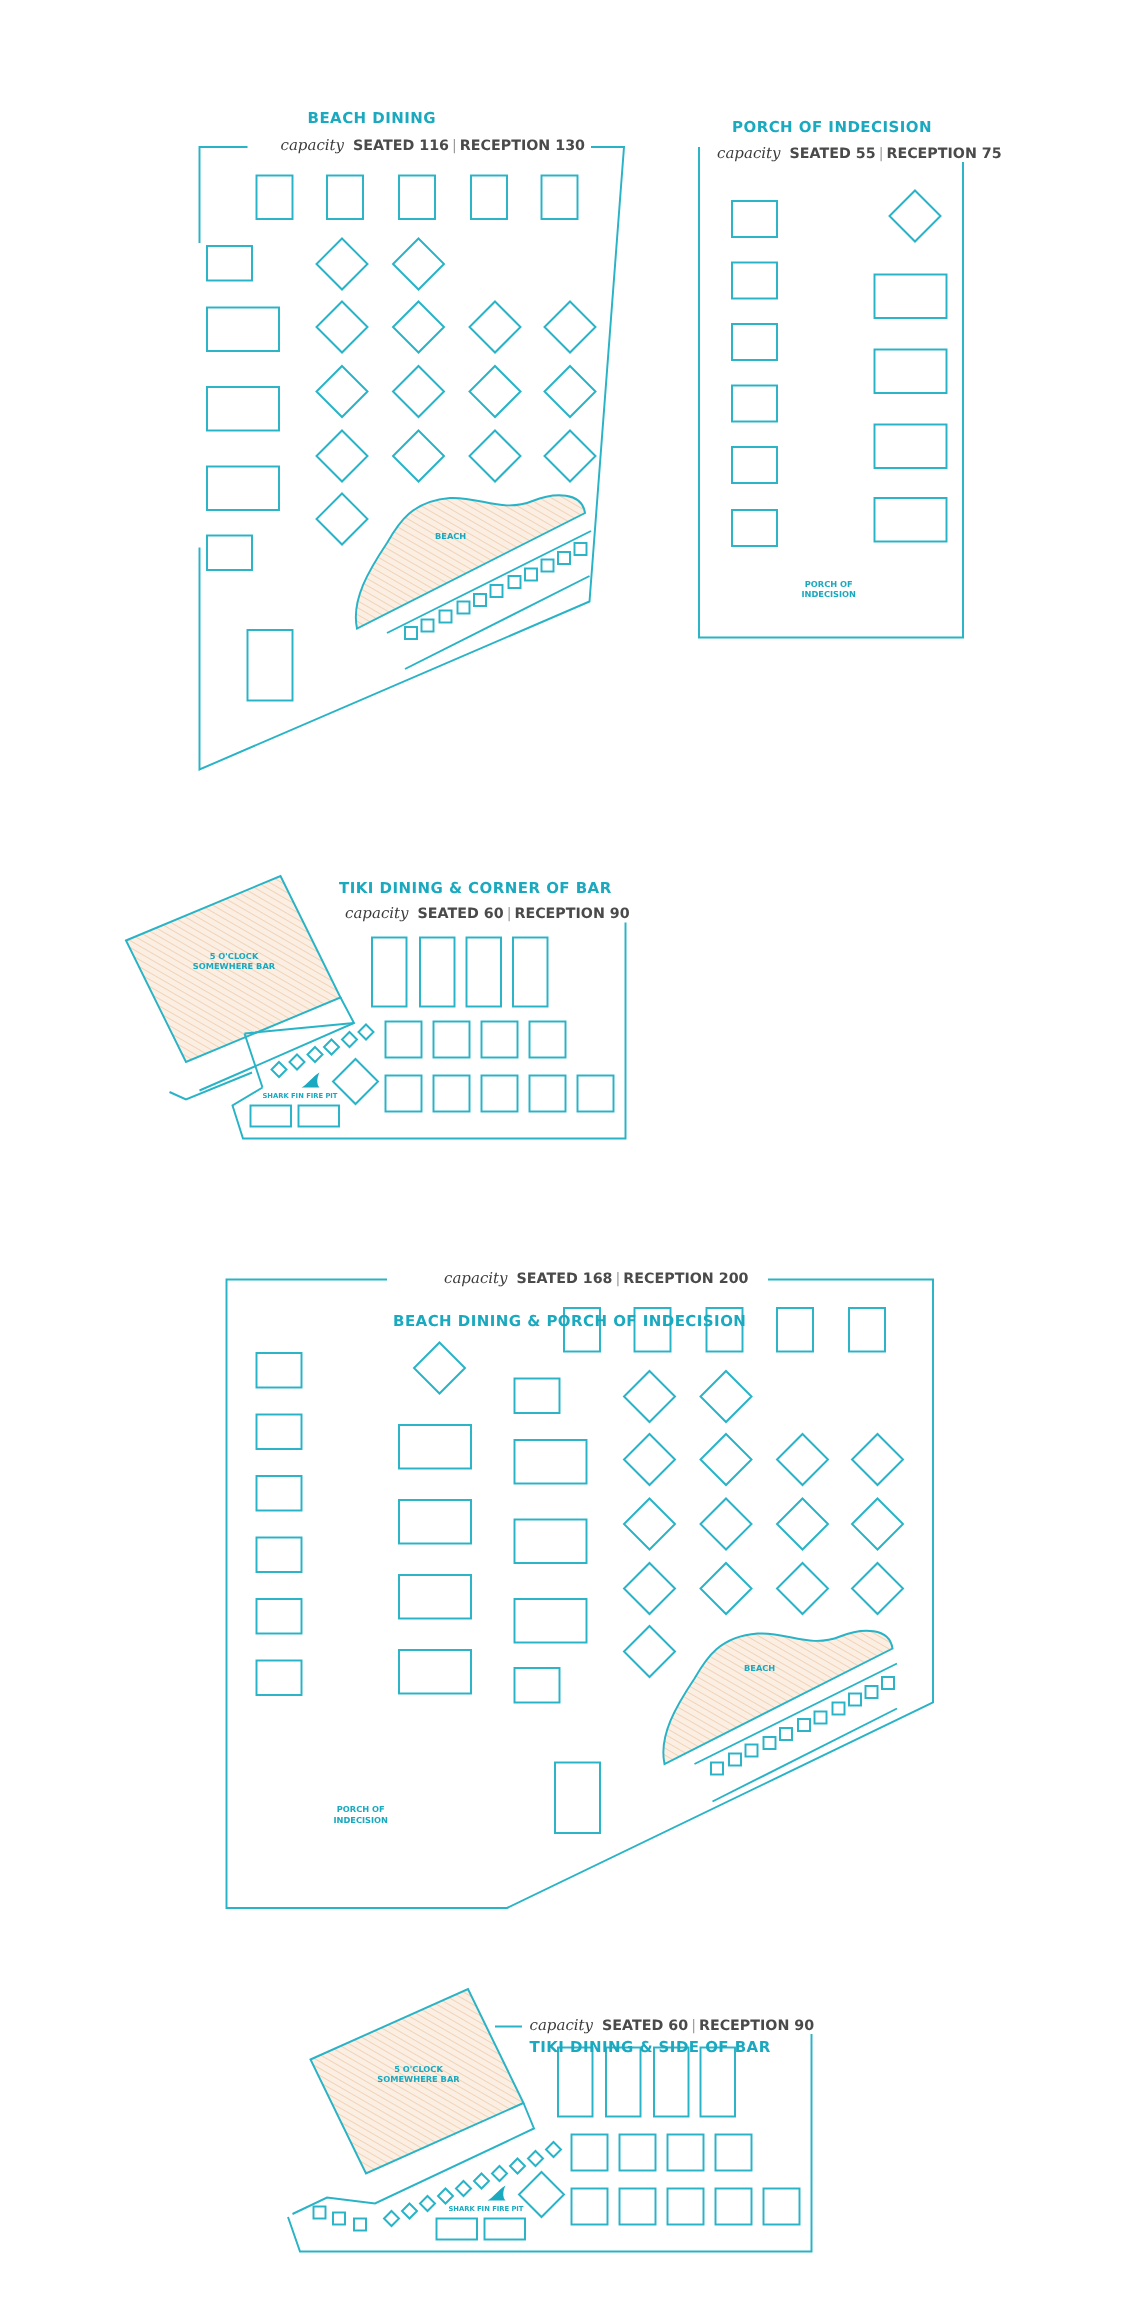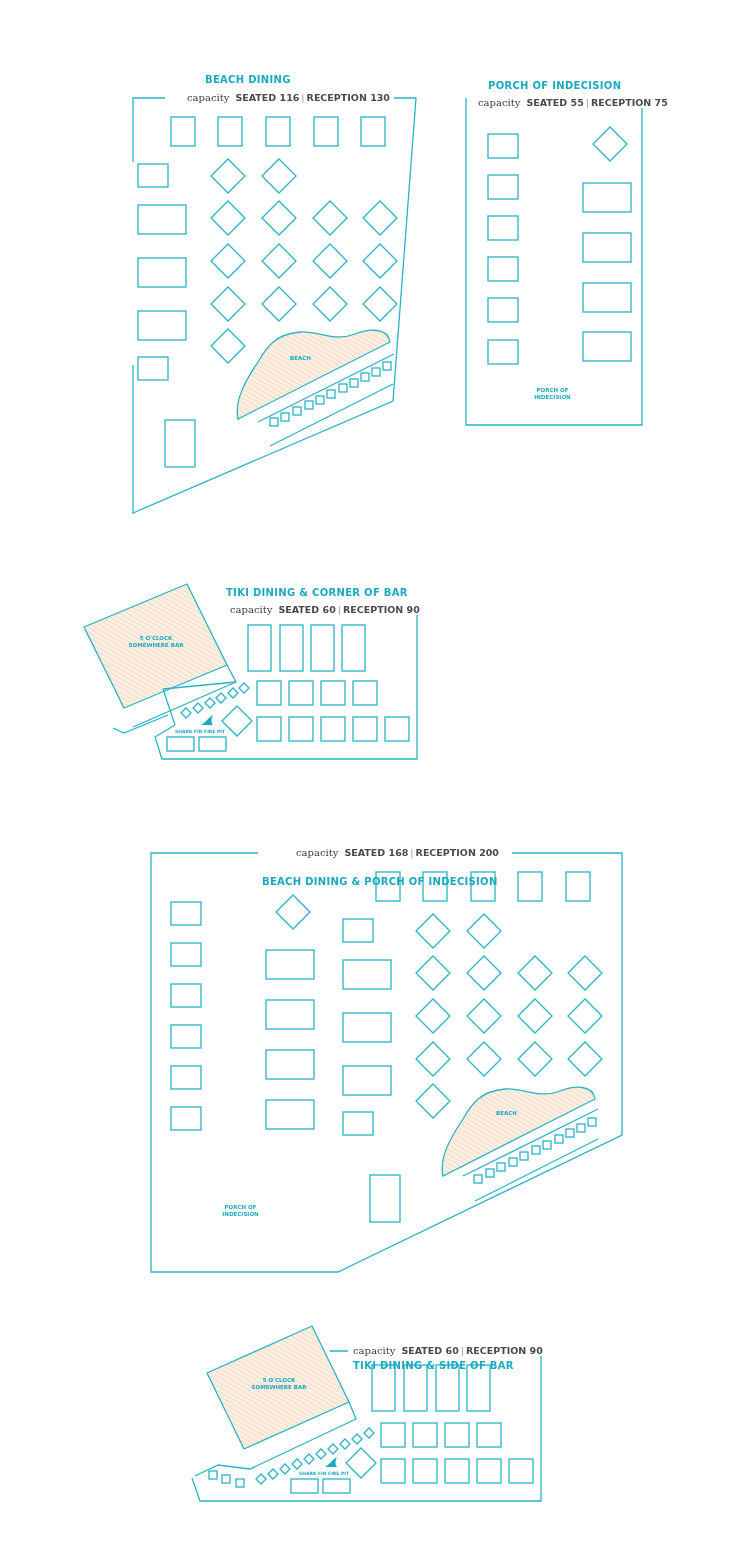--- a/index.html
+++ b/index.html
@@ -1,19 +1,19 @@
 <!DOCTYPE html>
 <html><head>
 <meta charset="utf-8">
 <style>
   html, body { margin:0; padding:0; background:#ffffff; }
   body { width:750px; height:1543px; position:relative; overflow:hidden; font-family:"Liberation Sans", sans-serif; }
   .title { position:absolute; font-family:"DejaVu Sans", sans-serif; font-weight:bold; color:#1ba9bf; font-size:10px; letter-spacing:0.3px; white-space:nowrap; text-align:left; }
   .cap { position:absolute; white-space:nowrap; font-size:9.5px; font-weight:bold; color:#4a4a4a; font-family:"DejaVu Sans", sans-serif; background:#fff; padding:0 4px; }
-  .cap .script { font-family:"DejaVu Serif", serif; font-weight:normal; color:#3a3a3a; margin-right:6px; font-size:10px; }
+  .cap .script { font-family:"DejaVu Serif", serif; font-style:italic; font-weight:normal; color:#3a3a3a; margin-right:6px; font-size:10px; }
   .cap .sep { color:#9a9a9a; font-weight:normal; margin:0 2px; }
   svg { position:absolute; left:0; top:0; overflow:visible; }
   .st { fill:none; stroke:#28b3c6; stroke-width:1.3; }
   .sand { fill:url(#hatch); stroke:#28b3c6; stroke-width:1.3; }
   .lbl { position:absolute; font-family:"DejaVu Sans", sans-serif; font-weight:bold; color:#1ba9bf; font-size:5.5px; text-align:center; line-height:7px; white-space:nowrap; }
   .fin { position:absolute; }
 </style>
 </head>
 <body>
 

